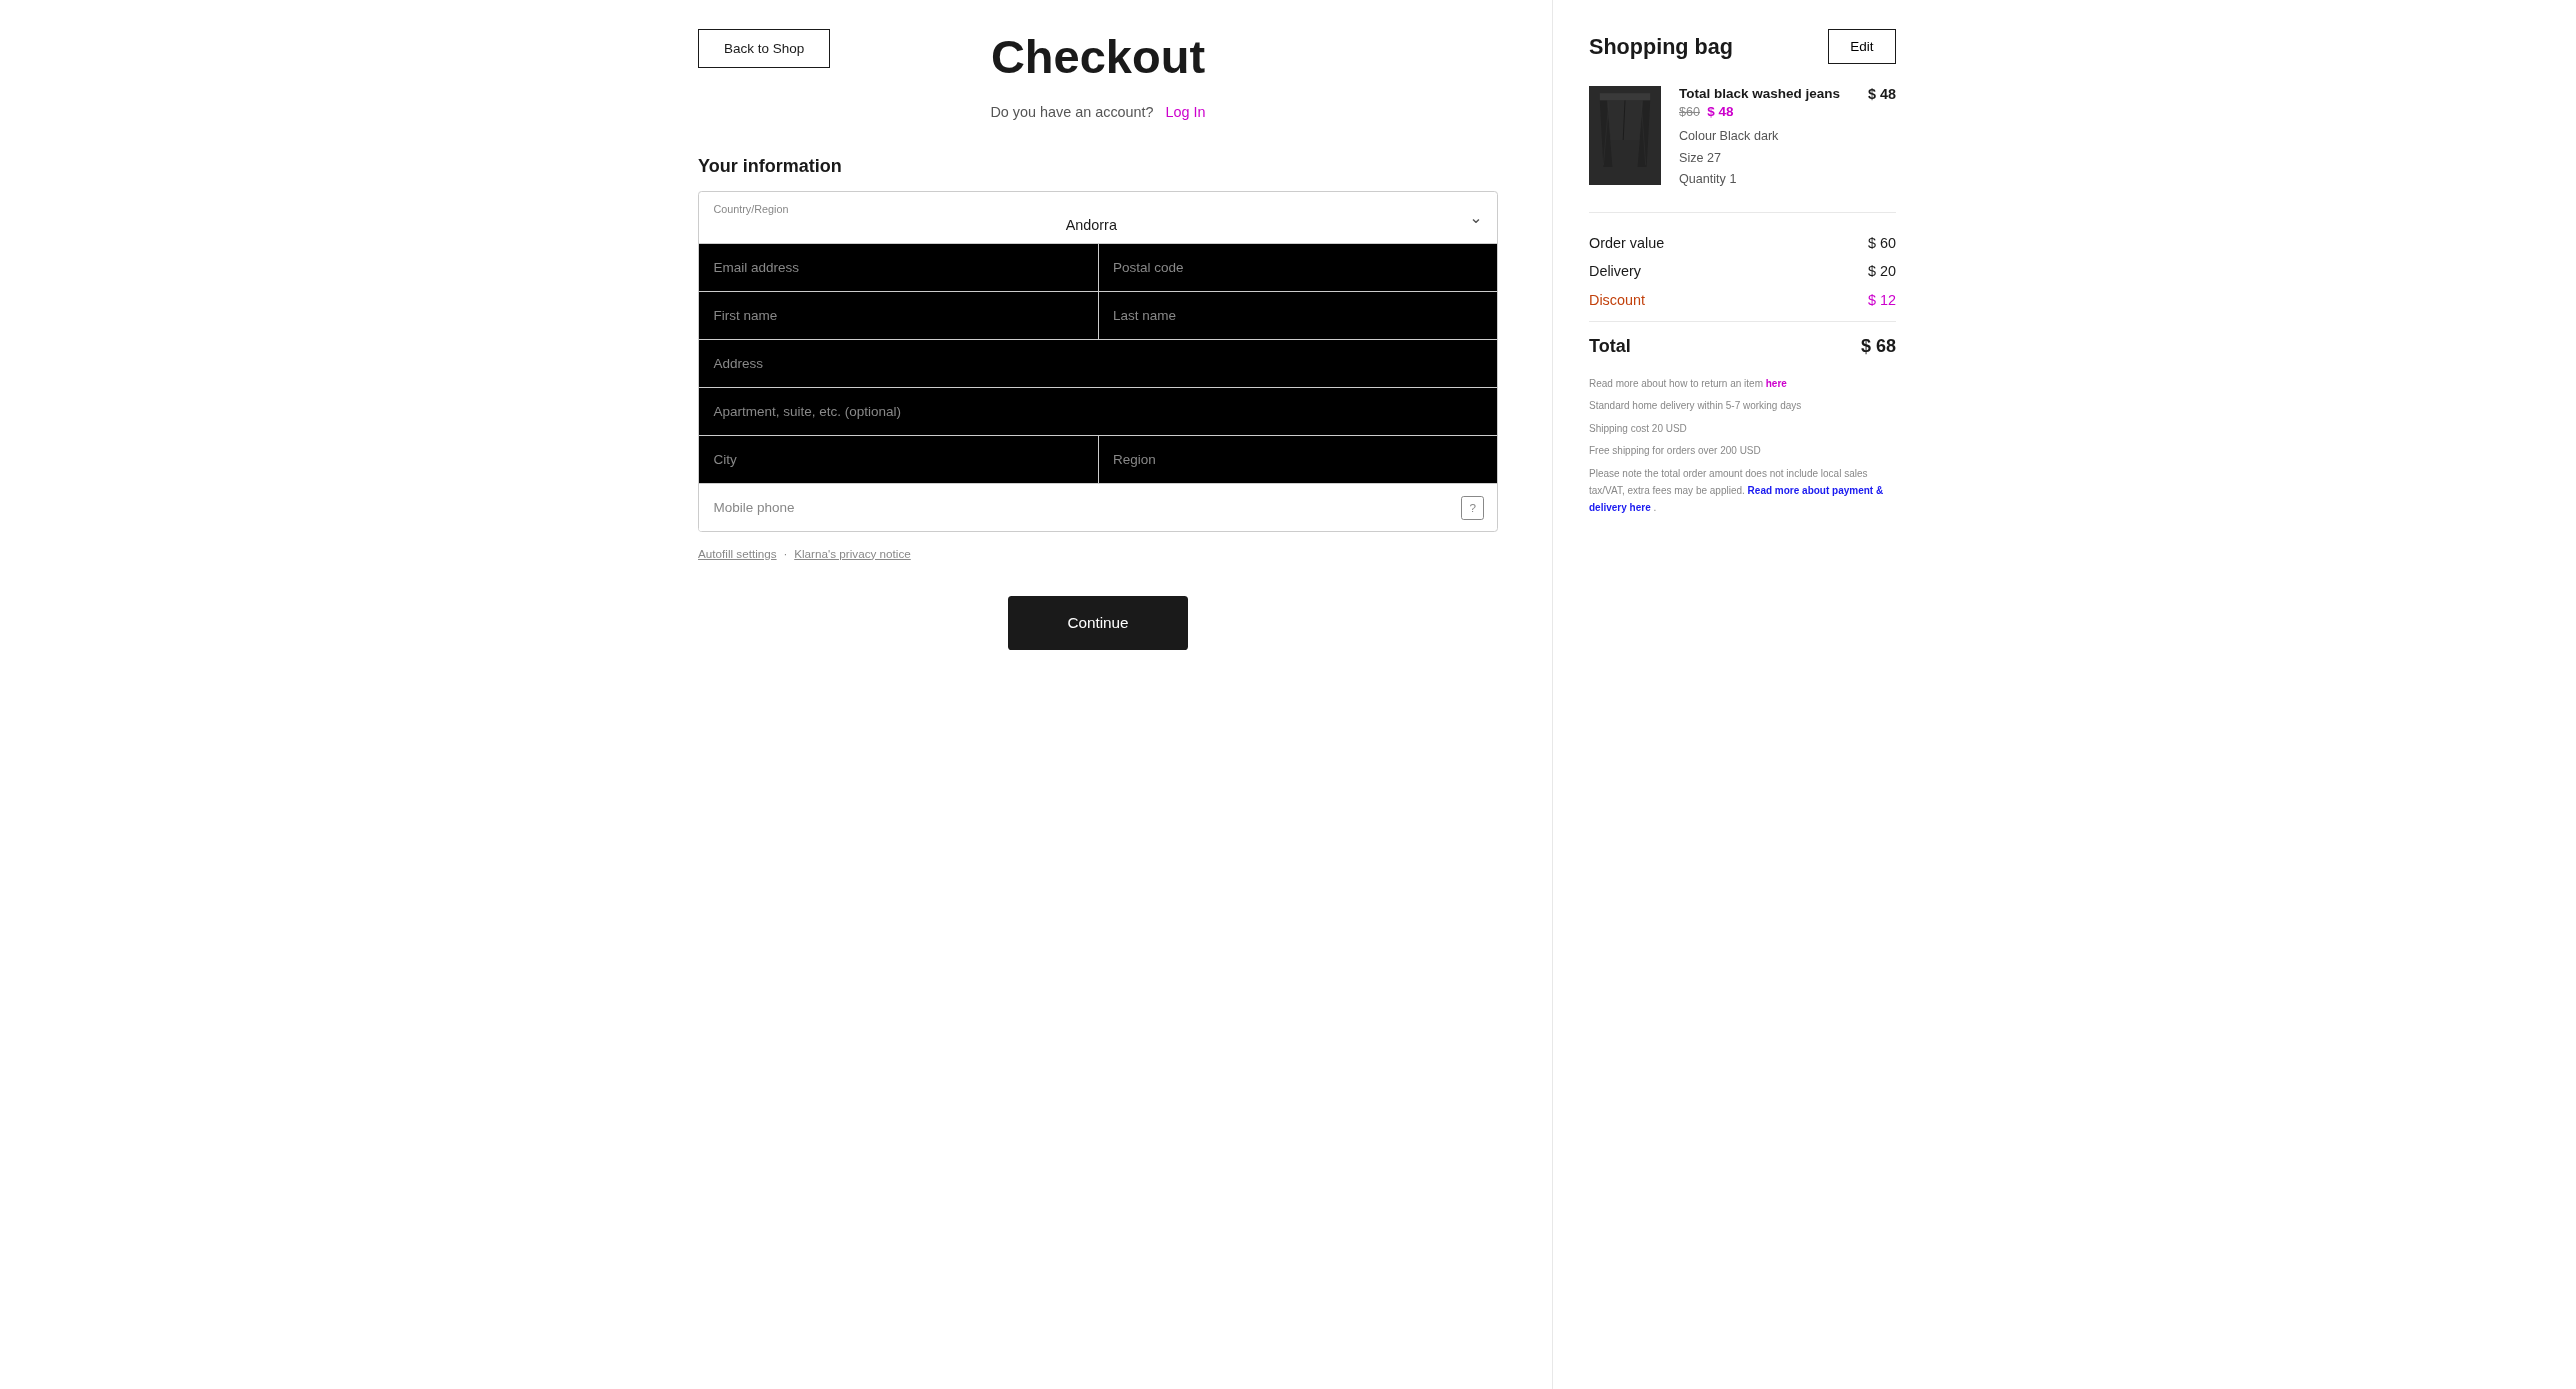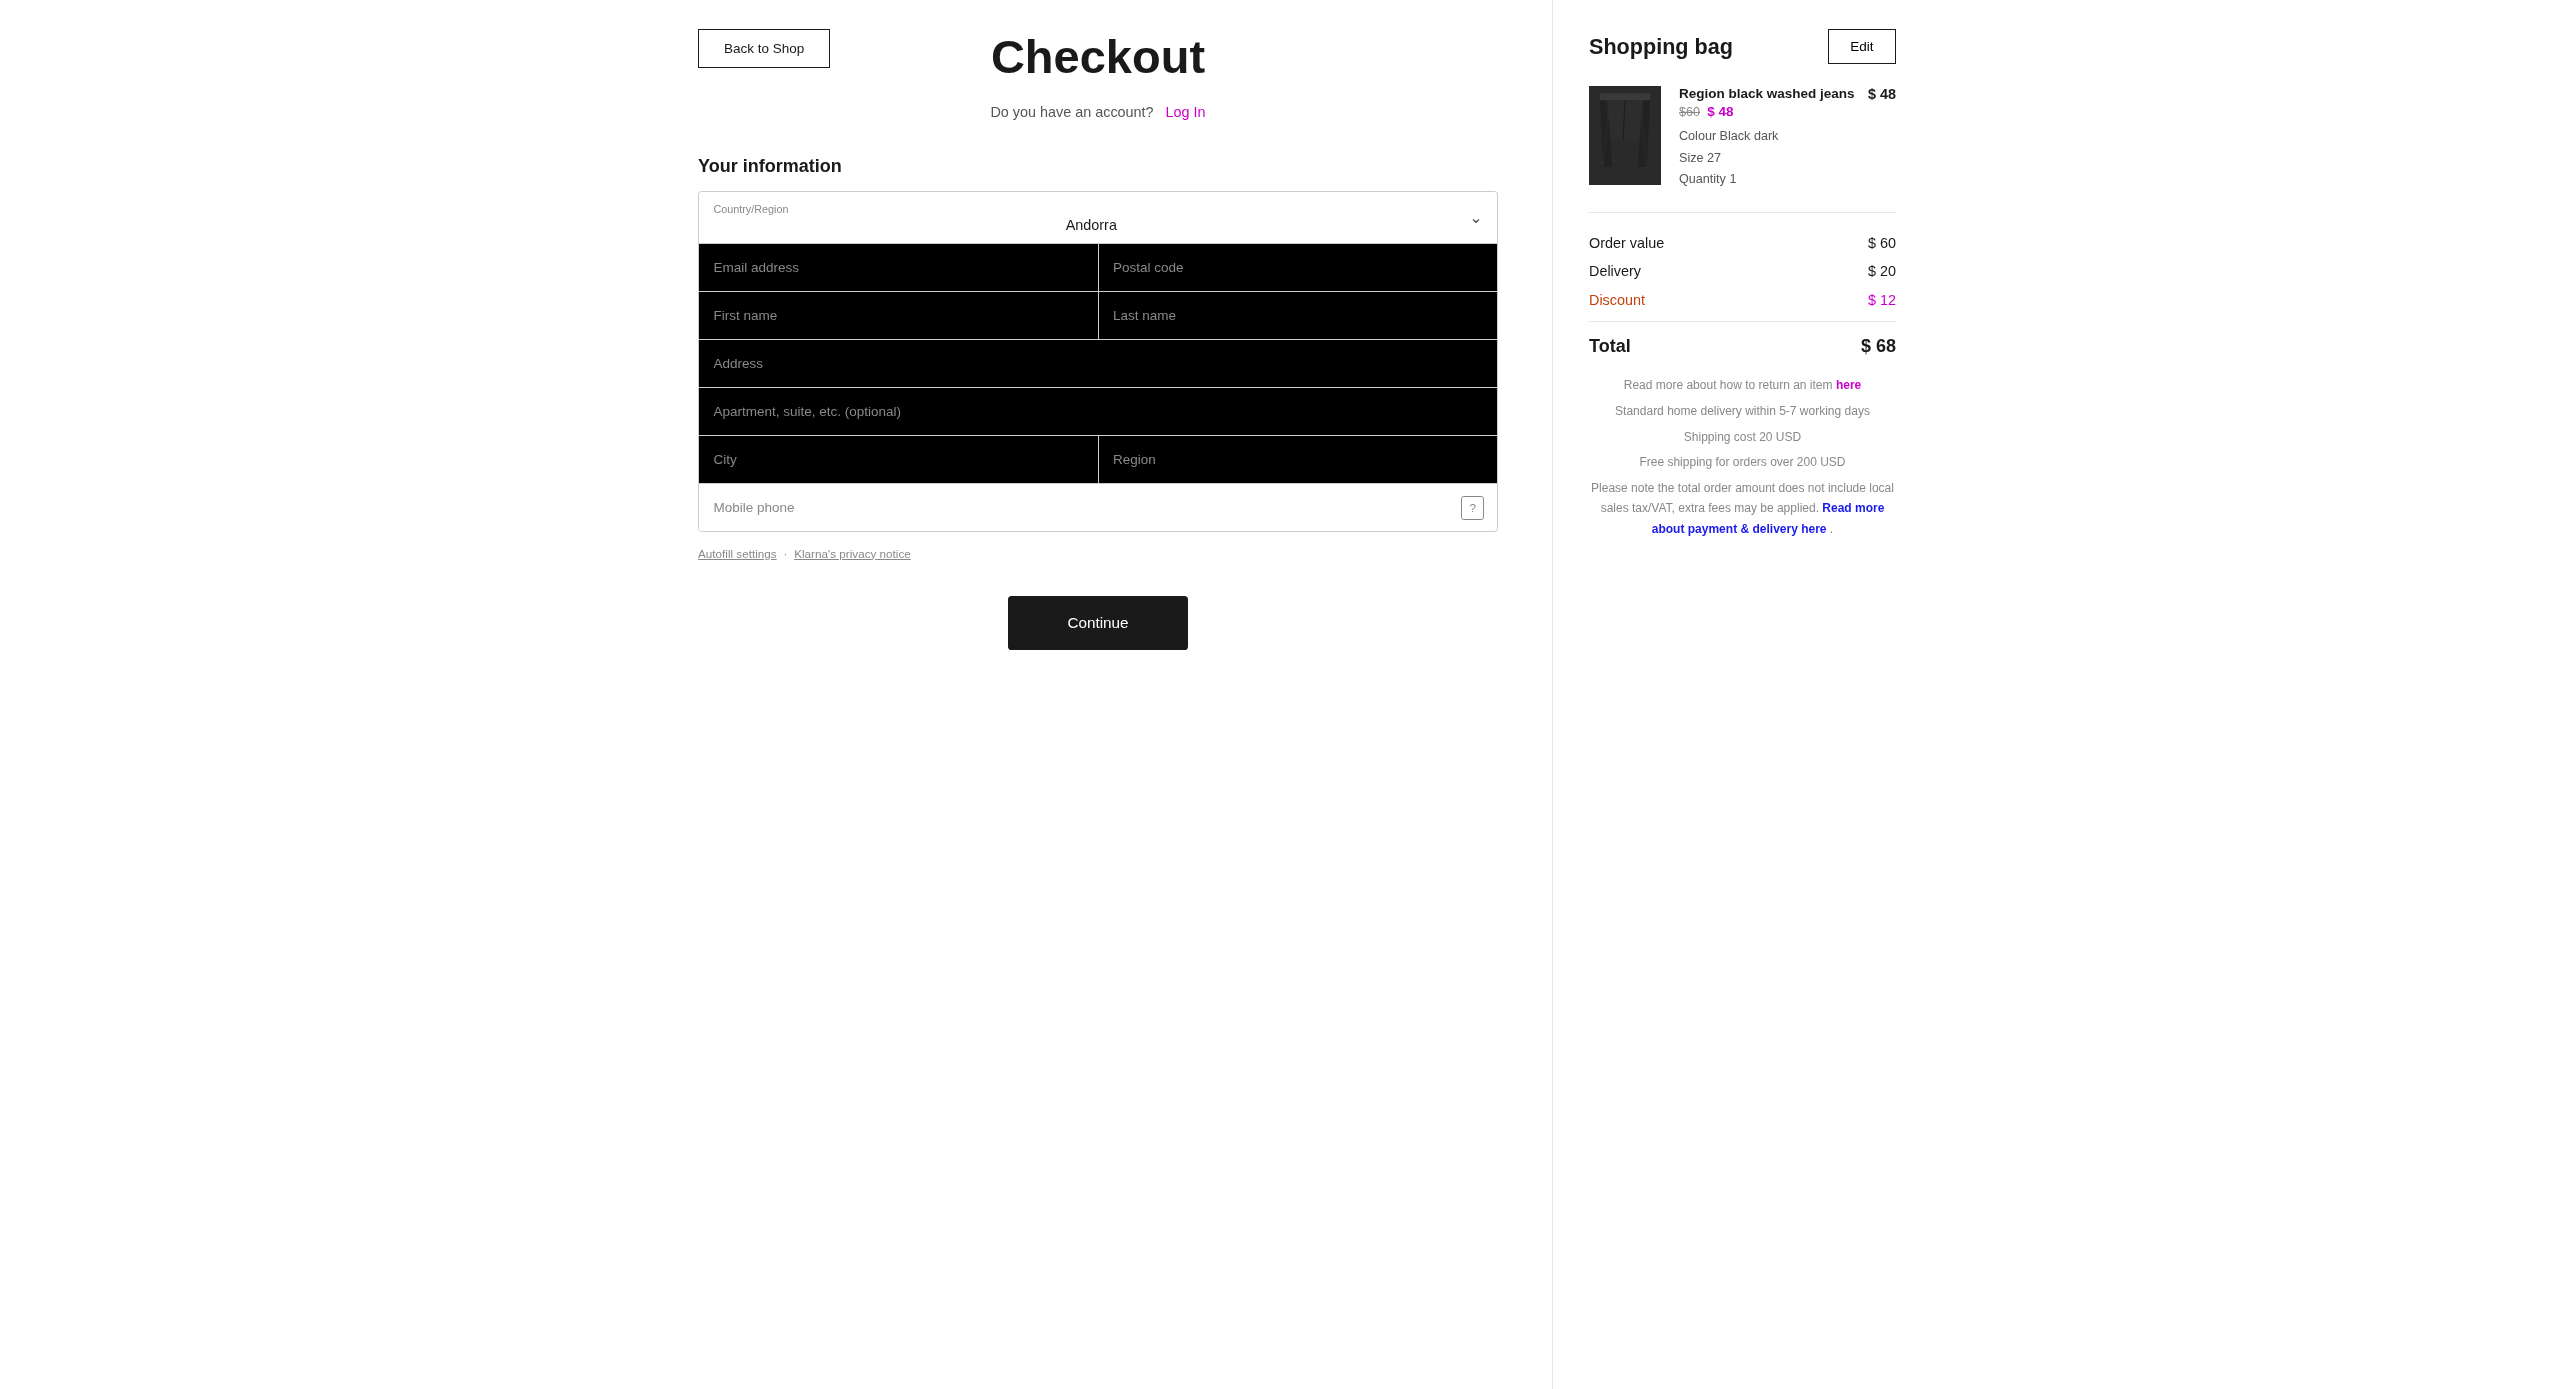--- a/index.html
+++ b/index.html
@@ -253,24 +253,23 @@
     .summary-row.discount .label { color: #c2410c; }
     .summary-row.discount .value { color: #cc00cc; }
     .summary-row.total {
       font-size: 18px;
       font-weight: 700;
       margin-top: 7.2px;
       padding-top: 14.4px;
       border-top: 0.9px solid #e8e8e8;
     }
     .info-section {
-      font-size: 12px;
+      font-size: 10px;
       color: #888;
       line-height: 1.7;
-      text-align: center;
     }
     .info-section p { margin-bottom: 5.4px; }
     .info-section a { color: #1a1a1f; font-weight: 600; text-decoration: none; }
     .info-section a.here-link { color: #cc00cc; text-decoration: none; }
     .info-section a.read-more { color: #1a1af0; text-decoration: none; }
   </style>
 </head>
 <body>
 
 <div class="page-wrapper">
@@ -361,21 +360,21 @@
           <path d="M60 16 L68 16 L64 90 L54 90 Z" fill="#222"></path>
 
           <path d="M20 16 L60 16 L56 60 L24 60 Z" fill="#2d2d2d"></path>
 
           <line x1="40" y1="16" x2="38" y2="60" stroke="#1a1a1a" stroke-width="1"></line>
           <line x1="22" y1="18" x2="16" y2="88" stroke="#333" stroke-width="0.5"></line>
           <line x1="58" y1="18" x2="63" y2="88" stroke="#333" stroke-width="0.5"></line>
         </svg>
       </div>
       <div class="product-details">
-        <div class="product-name">Region black washed jeans</div>
+        <div class="product-name">Total black washed jeans</div>
         <div class="product-price-row">
           <span class="price-original">$60</span>
           <span class="price-sale">$ 48</span>
         </div>
         <div class="product-meta">
           <div>
             <span>Colour</span>&nbsp;<span>Black dark</span>
           </div>
           <div>
             <span>Size</span>&nbsp;<span>27</span>

